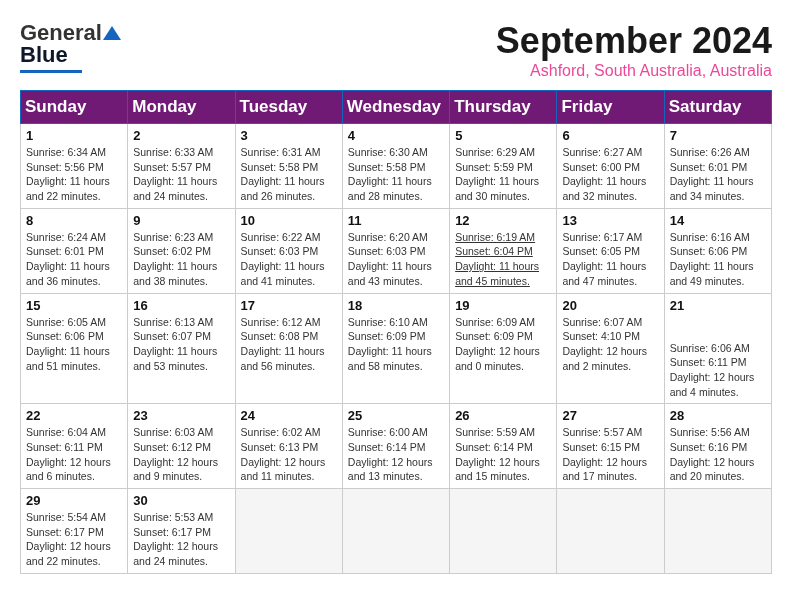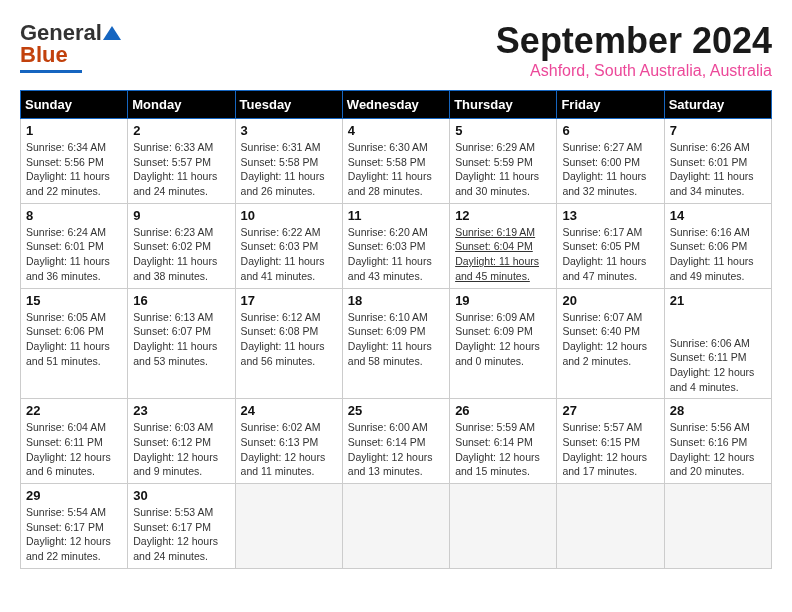--- a/index.html
+++ b/index.html
@@ -27,25 +27,25 @@
     .location-title {
       font-size: 16px;
       color: #ec4899;
     }
     .calendar {
       width: 100%;
       border-collapse: collapse;
       font-size: 11px;
     }
     .calendar th {
-      background: #000000;
+      background: #701a75;
       color: #fff;
       padding: 6px 4px;
       text-align: left;
-      font-size: 13px;
+      font-size: 17px;
       font-weight: bold;
       border: 1px solid #1565C0;
     }
     .calendar td {
       vertical-align: top;
       padding: 4px 5px;
       border: 1px solid #ccc;
       width: 14.28%;
       height: 80px;
       background: #fff;
@@ -79,21 +79,21 @@
 <div class="header">
   <div class="logo-container">
     <div>
       <div style="display:flex;align-items:center;">
         <span style="font-size:22px;font-weight:bold;color:#333;">General</span>
         <svg width="18" height="18" viewBox="0 0 18 18" style="margin:0 1px;">
           <polygon points="9,2 18,16 0,16" fill="#1565C0"></polygon>
         </svg>
       </div>
       <div style="display:flex;align-items:center;margin-top:-4px;">
-        <span style="font-size:22px;font-weight:bold;color:#c2410c;">Blue</span>
+        <span style="font-size:22px;font-weight:bold;color:#0f172a;">Blue</span>
       </div>
       <div style="width:62px;height:3px;background:#1565C0;margin-top:2px;"></div>
     </div>
   </div>
   <div class="title-block">
     <div class="month-title">September 2024</div>
     <div class="location-title">Ashford, South Australia, Australia</div>
   </div>
 </div>
 
@@ -225,21 +225,21 @@
         </td>
         <td>
           <span class="day-num">19</span>
           <div class="day-info" style="white-space: pre-line;">Sunrise: 6:09 AM
 Sunset: 6:09 PM
 Daylight: 12 hours and 0 minutes.</div>
         </td>
         <td>
           <span class="day-num">20</span>
           <div class="day-info" style="white-space: pre-line;">Sunrise: 6:07 AM
-Sunset: 6:40 PM
+Sunset: 4:10 PM
 Daylight: 12 hours and 2 minutes.</div>
         </td>
         <td>
           <span class="day-num">21</span>
           <div class="day-info" style="white-space: pre-line; margin-top: 28px;">Sunrise: 6:06 AM
 Sunset: 6:11 PM
 Daylight: 12 hours and 4 minutes.</div>
         </td>
       </tr>
       <tr class="week-row">

